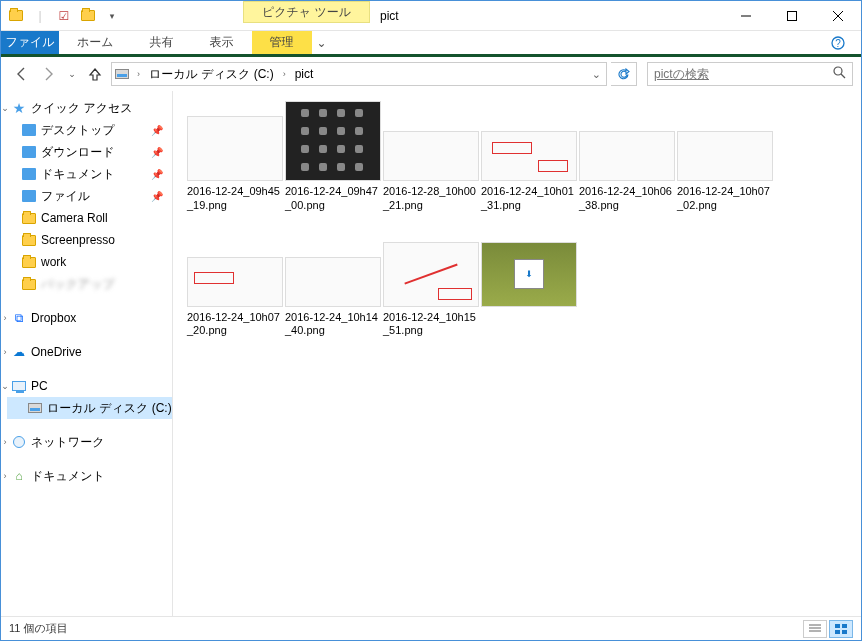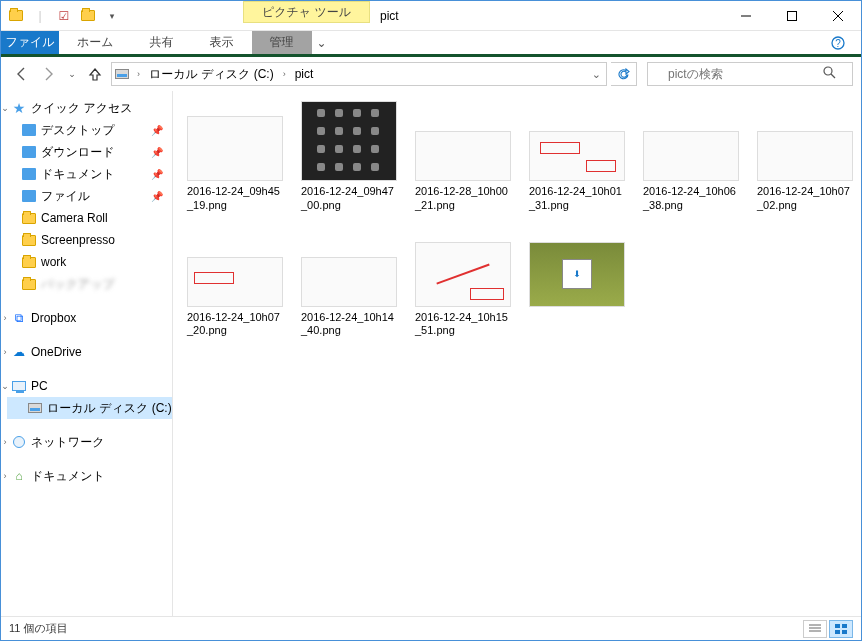--- a/index.html
+++ b/index.html
@@ -12,50 +12,50 @@
 .titlebar-tooltab { background: #fff59d; color: #444; display: flex; align-items: center; justify-content: center; padding: 0 18px; font-size: 12px; margin-left: 120px; height: 22px; align-self:flex-start; border:1px solid #e8e080;}
 .titlebar-title { display:flex; align-items:center; margin-left: 10px; color:#000; }
 .titlebar-spacer { flex:1; }
 .win-btns { display:flex; }
 .win-btn { width: 46px; height: 30px; display:flex; align-items:center; justify-content:center; }
 
 
 .ribbon { height:26px; display:flex; align-items:stretch; border-bottom:3px solid #14532d; }
 .ribbon-file { background:#1979ca; color:#fff; width:58px; display:flex; align-items:center; justify-content:center; }
 .ribbon-tab { padding:0 18px; display:flex; align-items:center; color:#444; }
-.ribbon-tab.context { background:#a3a3a3; }
+.ribbon-tab.context { background:#fde047; }
 .ribbon-help { margin-left:auto; width:46px; display:flex; align-items:center; justify-content:center; color:#1979ca; }
 .ribbon-caret { width:20px; display:flex; align-items:center; justify-content:center; color:#555; margin-right:6px;}
 
 
 .addrbar { height:34px; display:flex; align-items:center; padding:4px 8px; gap:4px; }
 .nav-btn { width:24px; height:24px; display:flex; align-items:center; justify-content:center; color:#999; }
 .nav-btn.enabled{color:#333;}
 .addr-box { flex:1; height:24px; border:1px solid #ccc; display:flex; align-items:center; padding:0 2px; gap:4px; }
 .addr-seg { display:flex; align-items:center; gap:2px; color:#000; padding:0 2px;}
 .addr-chev { color:#666; font-size:9px; padding:0 3px;}
 .addr-refresh{width:26px;height:24px;border:1px solid #ccc;border-left:none;display:flex;align-items:center;justify-content:center;color:#1979ca;}
-.search-box { width:206px; height:24px; border:1px solid #ccc; display:flex; align-items:center; padding:0 20px; color:#777; margin-left:6px;}
+.search-box { width:206px; height:24px; border:1px solid #ccc; display:flex; align-items:center; padding:0 6px; color:#777; margin-left:6px;text-decoration:underline;}
 .search-box input{border:none;outline:none;flex:1;font-size:12px;color:#333;background:transparent;}
 .search-icon{color:#555;}
 
 
 .body { flex:1; display:flex; min-height:0; }
 .tree { width:172px; border-right:1px solid #e5e5e5; padding:6px 0 6px 6px; overflow:auto; }
 .tree-group{margin-bottom:12px;}
 .tree-item { display:flex; align-items:center; height:22px; gap:4px; padding-left:14px; position:relative;}
 .tree-item.root{padding-left:4px;}
 .tree-item .pin { margin-left:auto; margin-right:8px; color:#777; font-size:10px;}
 .tree-item.selected{background:#cde8ff;}
 .tree-item .exp{position:absolute;left:-2px;font-size:9px;color:#666;width:12px;text-align:center;}
 .tree-item.root .exp{left:-8px;}
 .blurred{filter:blur(2px);color:#999;}
 
 .content { flex:1; overflow:auto; padding:10px 8px 10px 14px; }
-.grid { display:flex; flex-wrap:wrap; gap:14px 18px; align-content:flex-start;}
+.grid { display:flex; flex-wrap:wrap; gap:14px 2px; align-content:flex-start;}
 .file { width:96px; display:flex; flex-direction:column; align-items:center; }
 .thumb { width:96px; height:80px; border:1px solid #ddd; background:#fafafa; display:flex; align-items:center; justify-content:center; font-size:9px; color:#aaa; position:relative; overflow:hidden;}
 .thumb.dark{background:#222;}
 .thumb.green{background:linear-gradient(#7a8b3a,#9aab4a);}
 .thumb.small{height:50px; margin-top:30px;}
 .thumb.medium{height:65px; margin-top:15px;}
 .thumb .redline{position:absolute;width:60%;height:2px;background:#e03030;transform:rotate(25deg);}
 .thumb .redbox{position:absolute;border:1px solid #e03030;width:40px;height:12px;}
 .thumb .dots{display:grid;grid-template-columns:repeat(4,10px);grid-auto-rows:10px;gap:8px;}
 .thumb .dots span{width:8px;height:8px;border-radius:2px;background:#888;}

